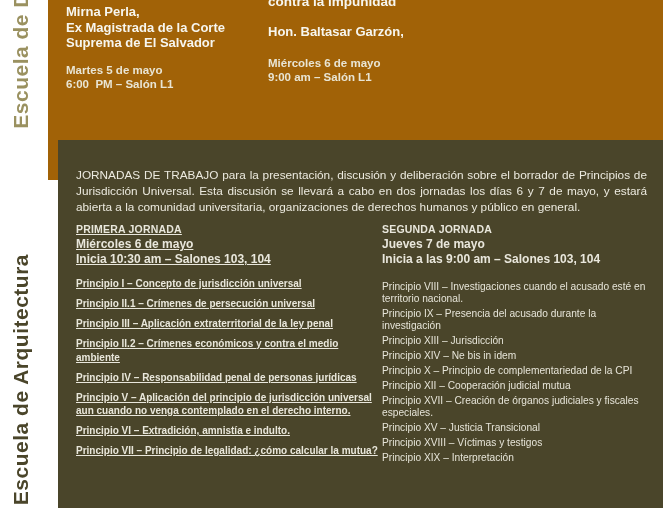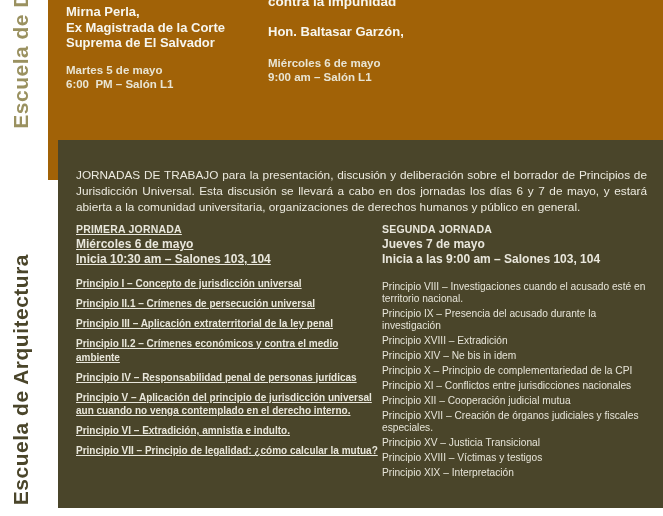--- a/index.html
+++ b/index.html
@@ -108,24 +108,23 @@
         </div>
 
         <div class="jcol2">
           <div class="jhead">
             <div class="jtitle">SEGUNDA JORNADA</div>
             <div class="jdate">Jueves 7 de mayo</div>
             <div class="jstart">Inicia a las 9:00 am – Salones 103, 104</div>
           </div>
           <div class="item">Principio VIII – Investigaciones cuando el acusado esté en territorio nacional.</div>
           <div class="item">Principio IX – Presencia del acusado durante la investigación</div>
-          <div class="item">Principio XVIII – Extradición</div>
+          <div class="item">Principio XIII – Jurisdicción</div>
           <div class="item">Principio XIV – Ne bis in idem</div>
           <div class="item">Principio X – Principio de complementariedad de la CPI</div>
-          <div class="item">Principio XI – Conflictos entre jurisdicciones nacionales</div>
           <div class="item">Principio XII – Cooperación judicial mutua</div>
           <div class="item">Principio XVII – Creación de órganos judiciales y fiscales especiales.</div>
           <div class="item">Principio XV – Justicia Transicional</div>
           <div class="item">Principio XVIII – Víctimas y testigos</div>
           <div class="item">Principio XIX – Interpretación</div>
         </div>
 
       </div>
     </section>
 

